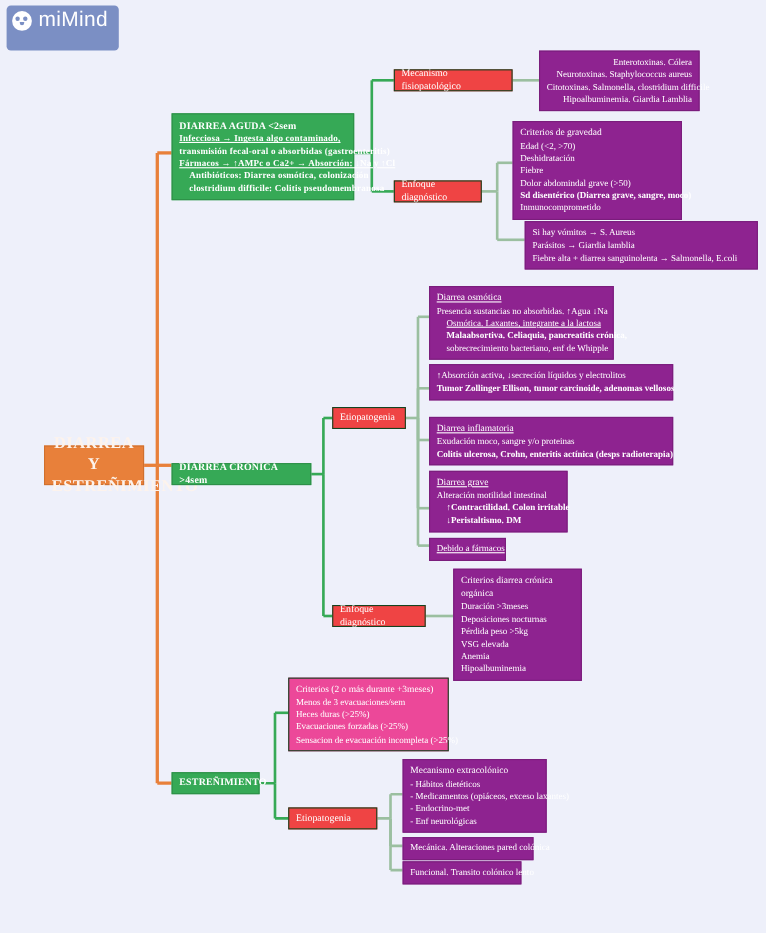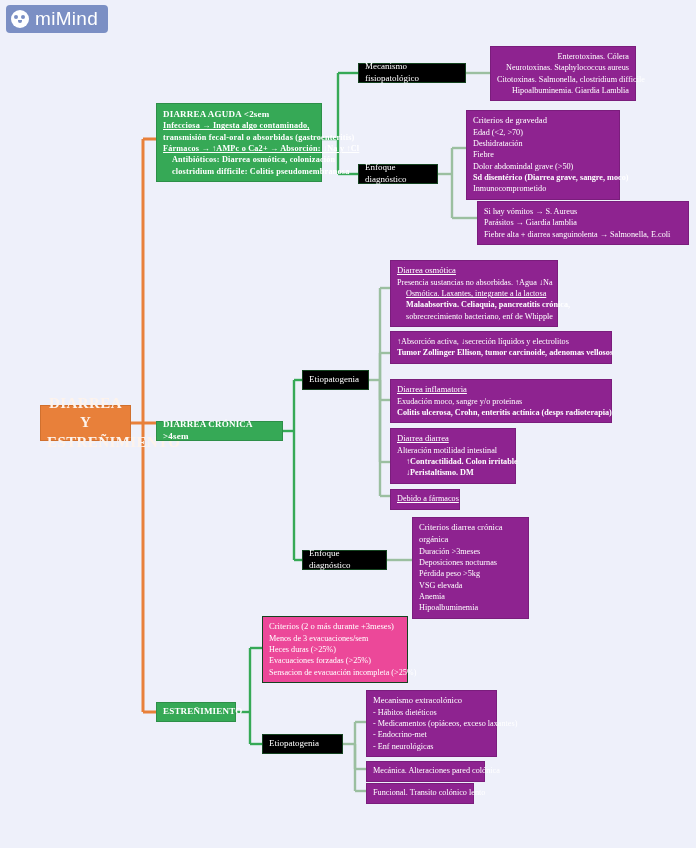--- a/index.html
+++ b/index.html
@@ -9,21 +9,21 @@
     font-family:"Liberation Serif", serif;
     position:relative;
     overflow:hidden;
   }
   
   #logo{
     position:absolute;left:6px;top:5px;
     display:flex;align-items:center;gap:6px;
     background:#7b8fc4;
     border-radius:4px;
-    padding:3px 10px 3px 5px;
+    padding:3px 10px 16px 5px;
   }
   #logo .owl{
     width:18px;height:18px;border-radius:50%;
     background:#ffffff;
     position:relative;
     flex:0 0 auto;
   }
   #logo .owl:before{
     content:"";position:absolute;left:3px;top:5px;
     width:4px;height:4px;border-radius:50%;background:#7b8fc4;
@@ -62,21 +62,21 @@
     text-align:center;font-size:15px;font-weight:bold;
     letter-spacing:.4px;color:#fdf3ec;
     display:flex;flex-direction:column;justify-content:center;
   }
   .lvl1{
     background:#36a956;border-color:#2d8f48;
     font-weight:bold;letter-spacing:.2px;
   }
   .lvl1.small{font-size:9px;display:flex;align-items:center;}
   .lvl2{
-    background:#000000;border-color:#14431f;
+    background:#ef4444;border-color:#14431f;
     font-size:9px;display:flex;align-items:center;
   }
   .darkgreenbox{
     background:#ec4899;border-color:#14431f;font-size:8.2px;
   }
   .purple{
     background:#8e2390;border-color:#7a1d7c;font-size:8.2px;
   }
   .purple .ttl,.greenbox .ttl,.darkgreenbox .ttl{font-size:8.6px;}
   .tight{line-height:1.38;}
@@ -221,21 +221,21 @@
     <span class="ln"><b>Tumor Zollinger Ellison, tumor carcinoide, adenomas vellosos</b></span>
   </div>
 
   <div class="node purple tight" style="left:390px;top:379px;width:222px;">
     <span class="ttl u">Diarrea inflamatoria</span>
     <span class="ln">Exudación moco, sangre y/o proteinas</span>
     <span class="ln"><b>Colitis ulcerosa, Crohn, enteritis actínica (desps radioterapia)</b></span>
   </div>
 
   <div class="node purple tight" style="left:390px;top:428px;width:126px;">
-    <span class="ttl u">Diarrea diarrea</span>
+    <span class="ttl u">Diarrea grave</span>
     <span class="ln">Alteración motilidad intestinal</span>
     <span class="ln ind"><b>↑Contractilidad. Colon irritable</b></span>
     <span class="ln ind"><b>↓Peristaltismo. DM</b></span>
   </div>
 
   <div class="node purple" style="left:390px;top:489px;width:70px;">
     <span class="ln u">Debido a fármacos</span>
   </div>
 
   <div class="node lvl2" style="left:302px;top:550px;width:85px;height:20px;">

